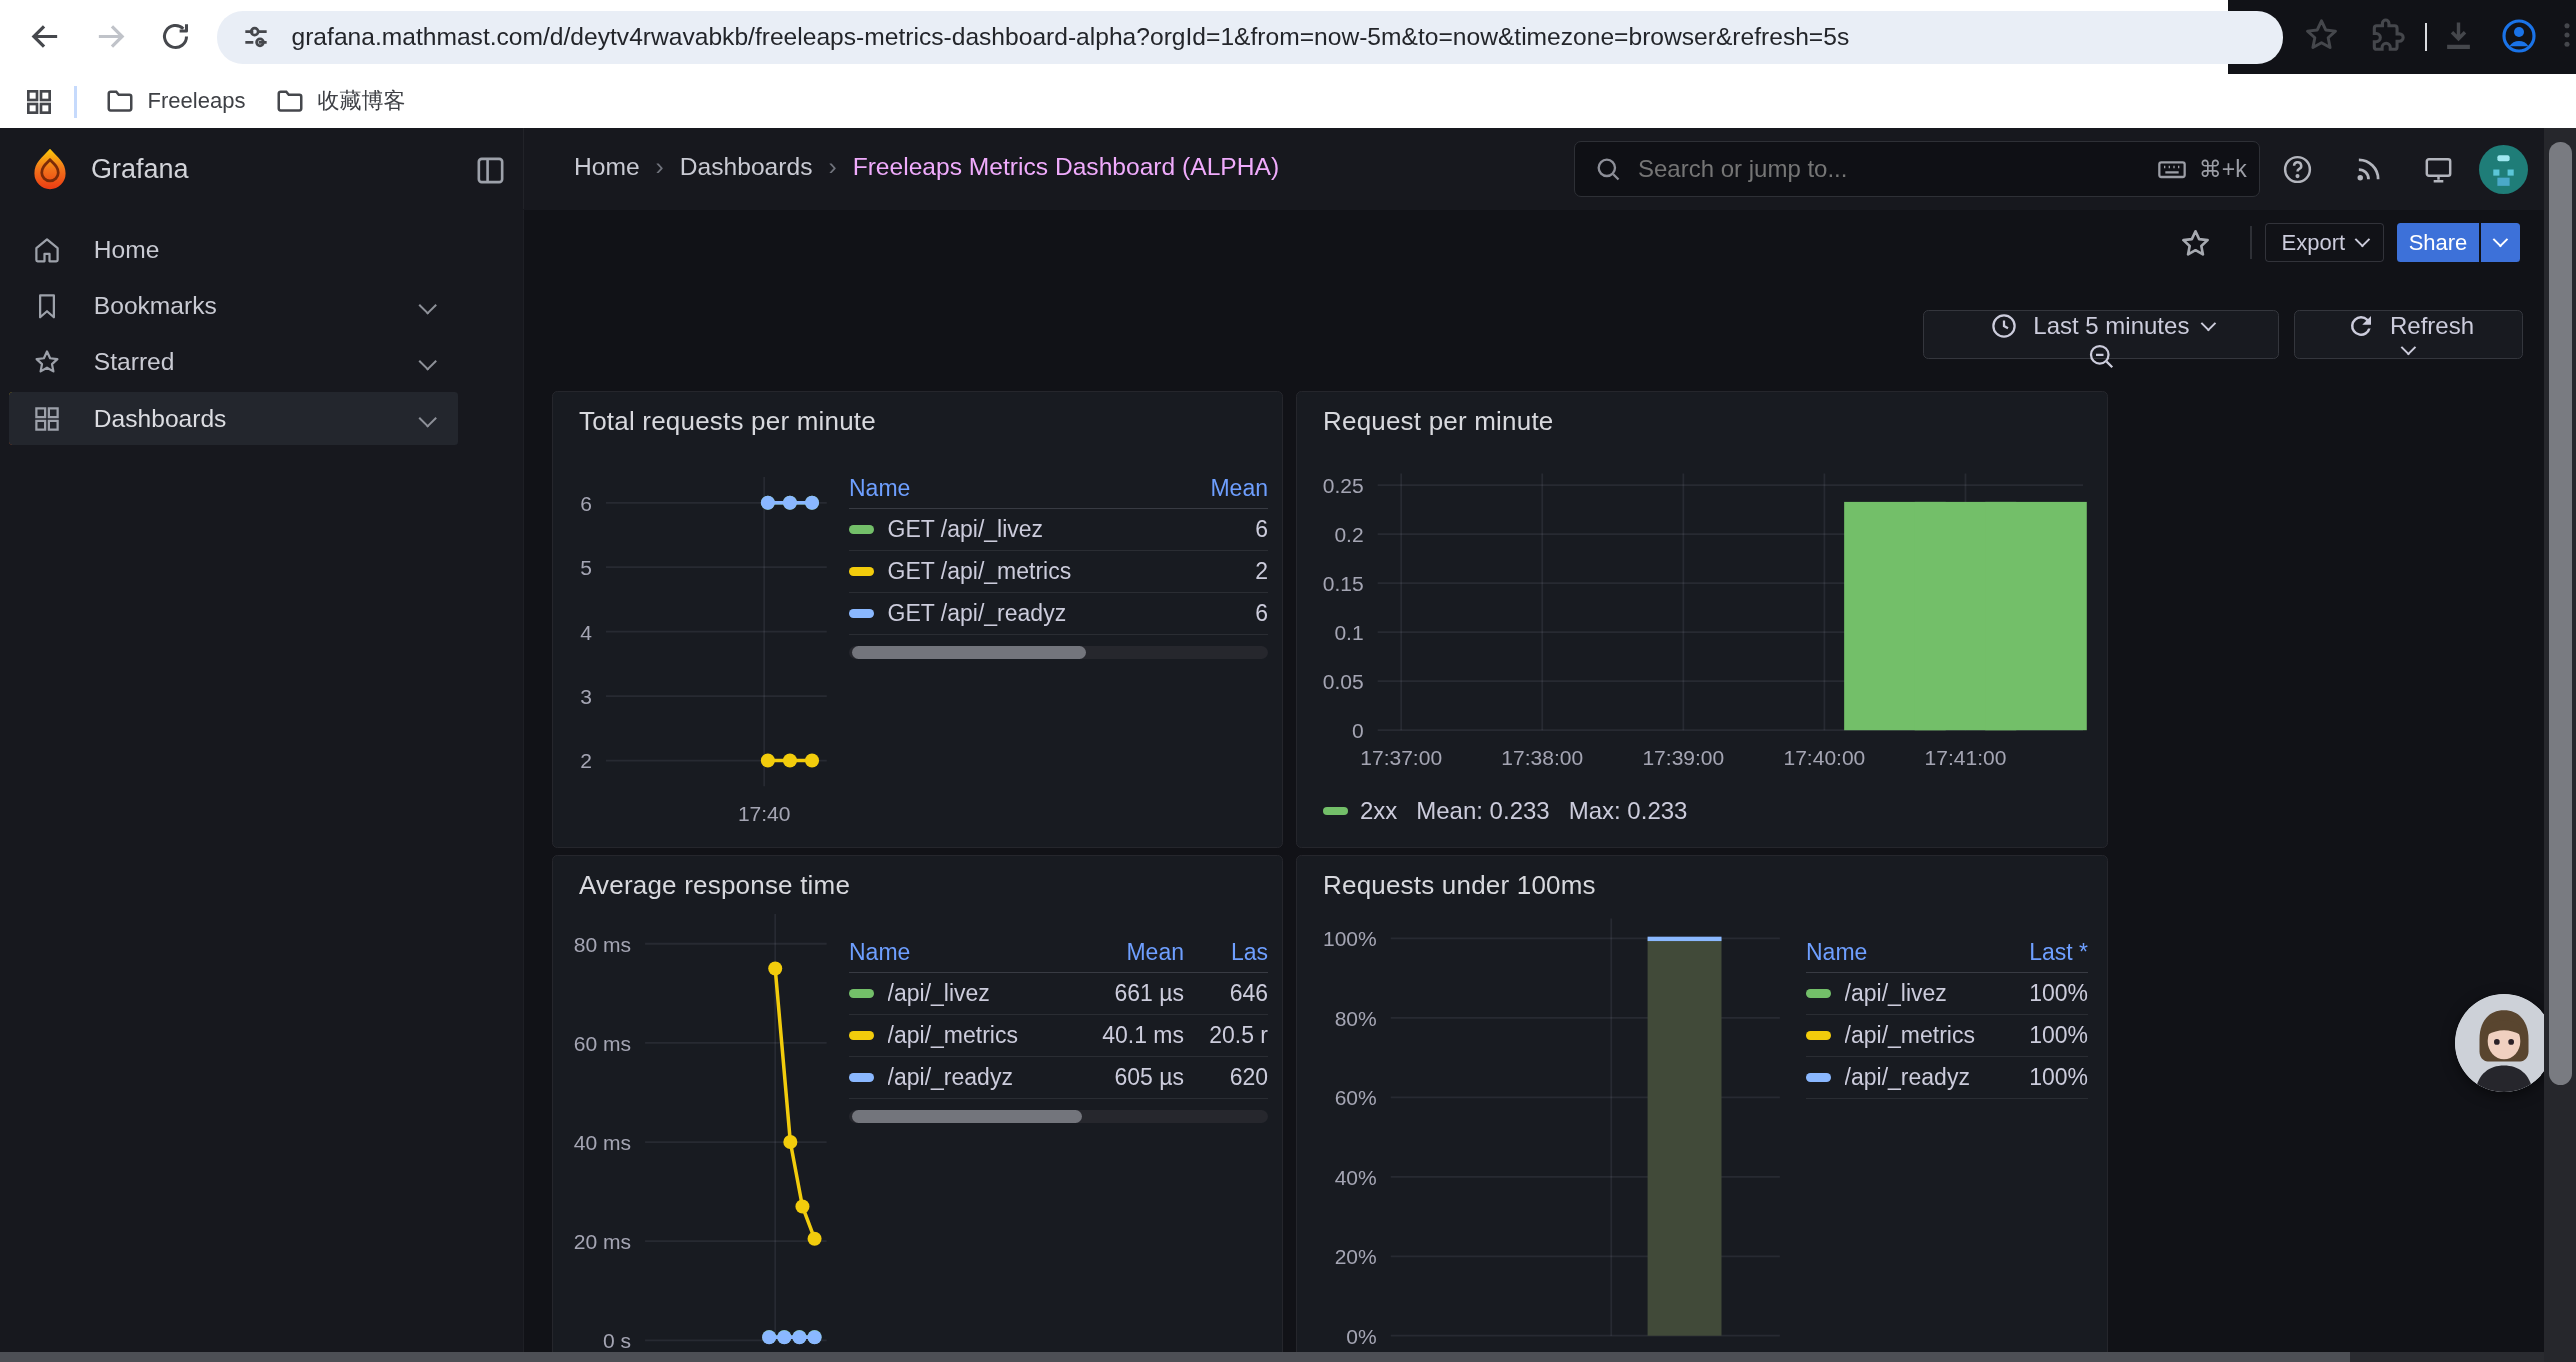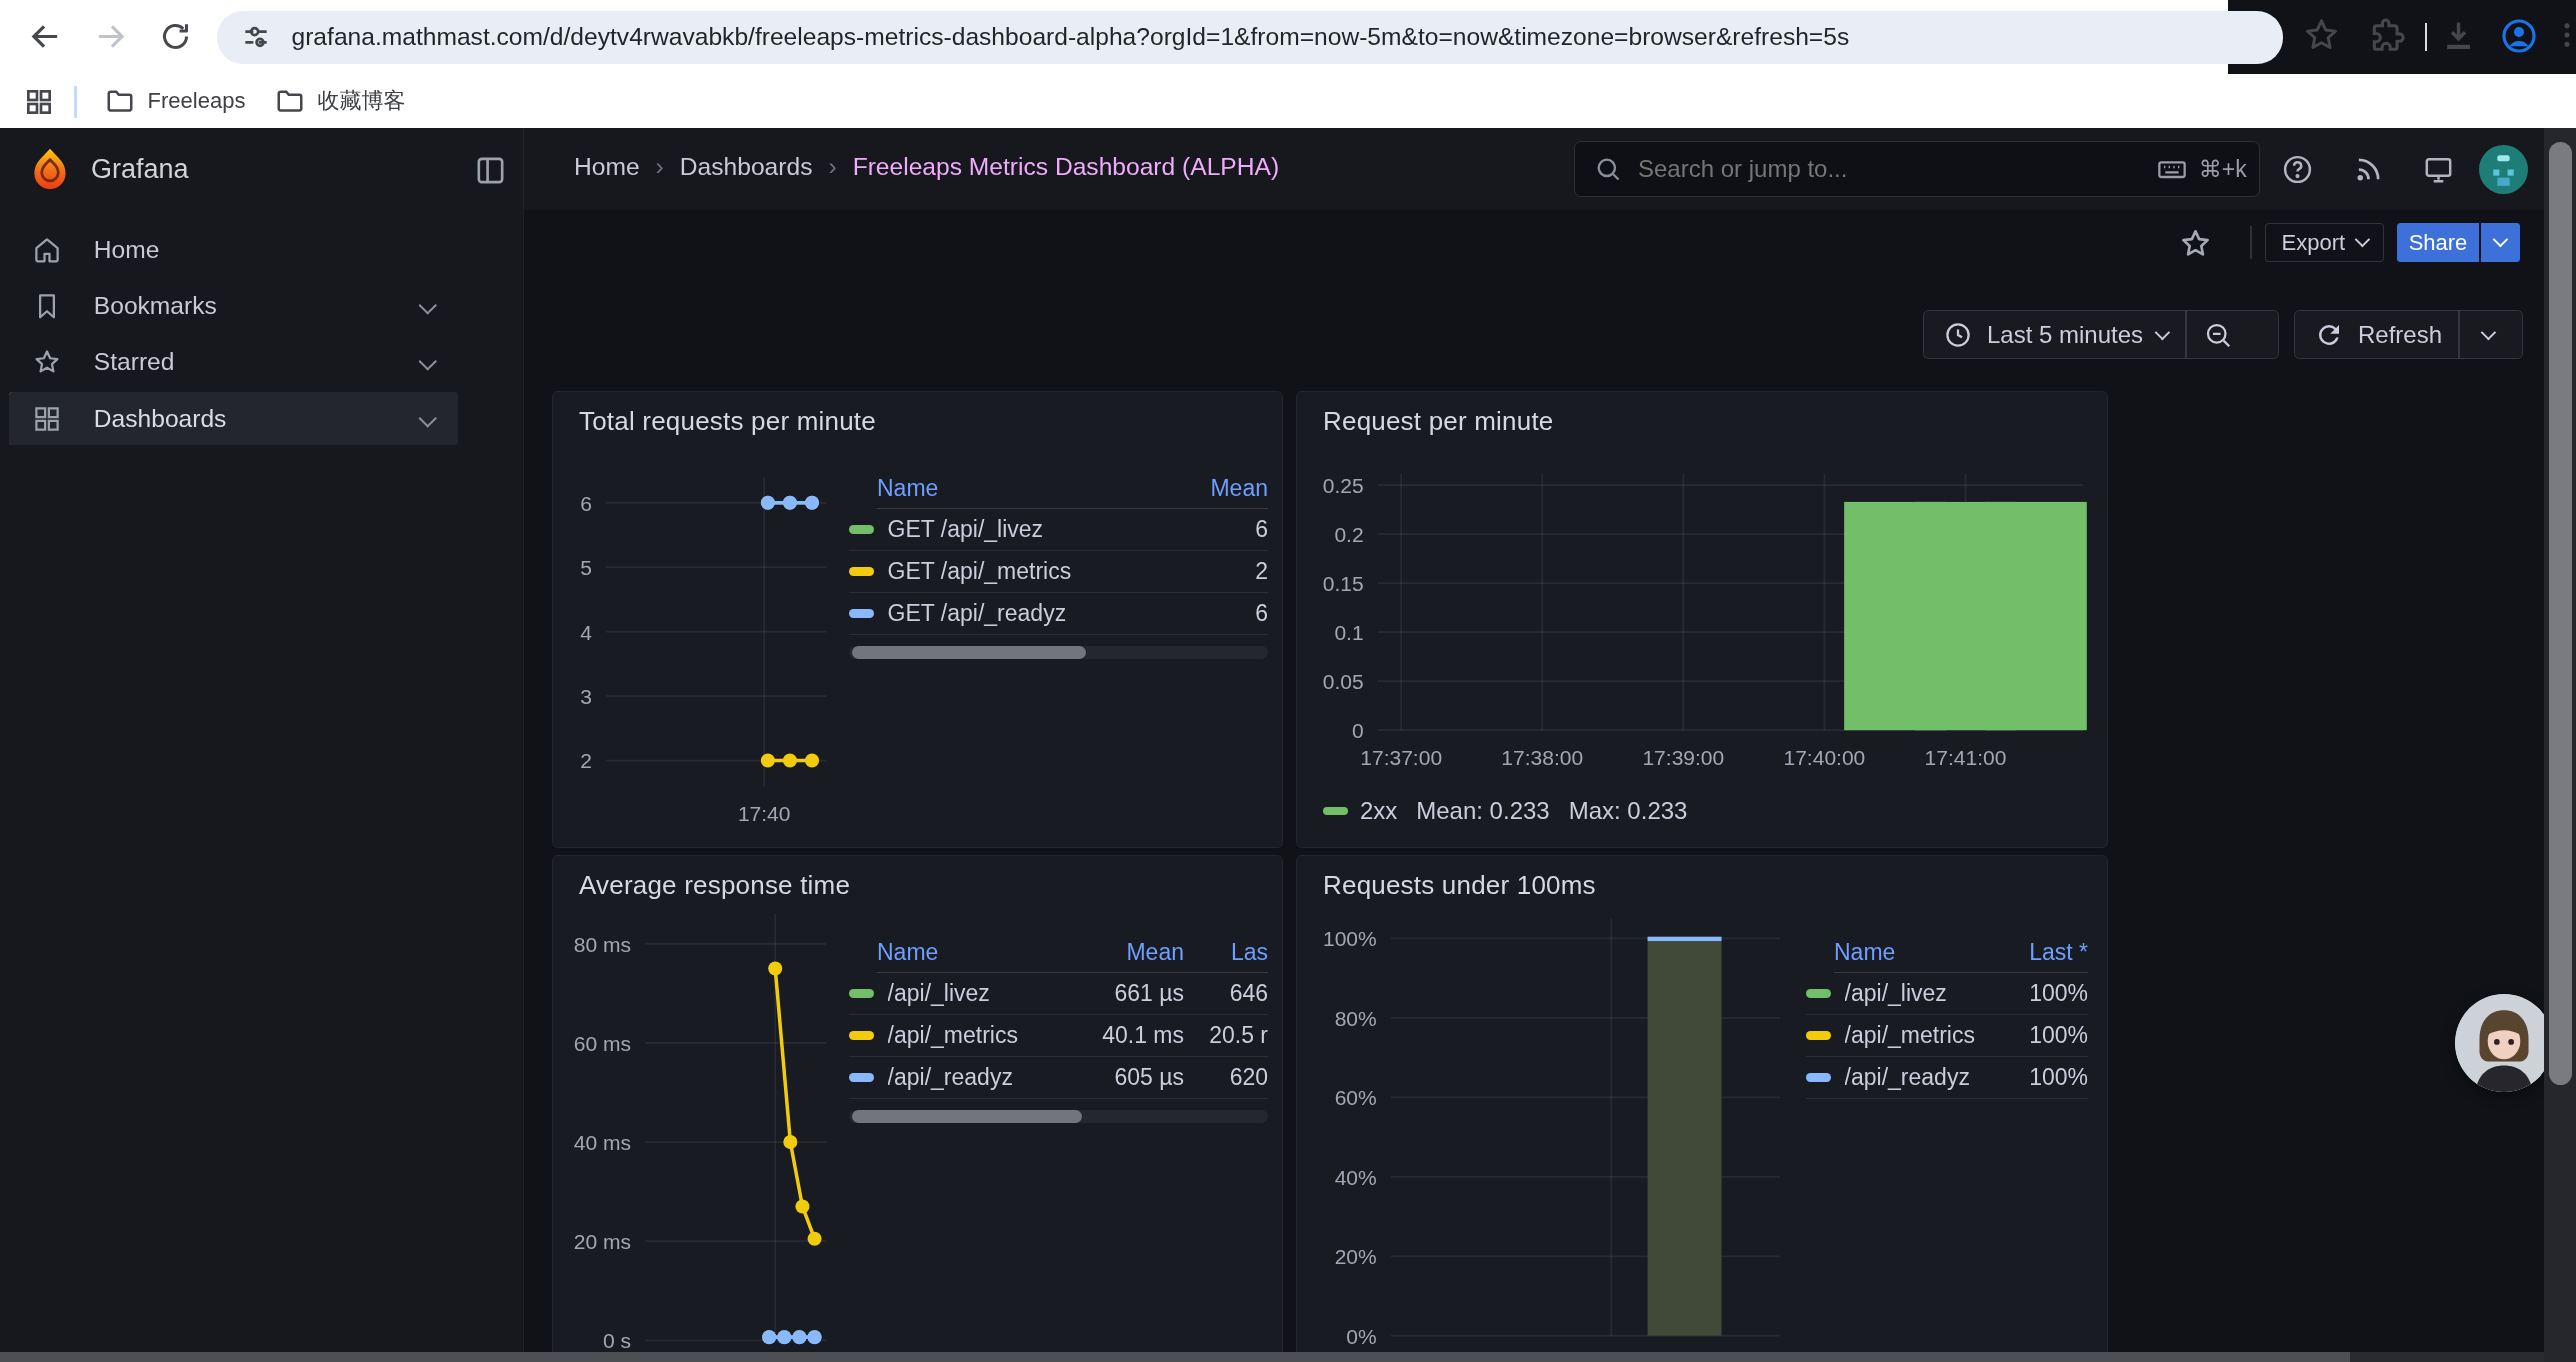--- a/index.html
+++ b/index.html
@@ -30,29 +30,29 @@
   .crumbsep{color:#70737c;font-size:24.6px;margin:0 16px;}
   #searchbox{position:absolute;left:1574px;top:13px;width:684px;height:54px;background:#0f1015;border:1.8px solid #2e3036;border-radius:7px;display:flex;align-items:center;color:#8d8f98;}
   #searchbox input{border:none;outline:none;background:transparent;color:#8d8f98;font-size:24px;width:456px;font-family:"Liberation Sans",sans-serif;}
   .hic{position:absolute;top:24.6px;width:33px;height:33px;color:#b3b5bd;}
   
   #main{position:absolute;left:524px;top:210px;width:2020px;height:1152px;background:#111217;}
   .panel{position:absolute;background:#181b21;border:1.8px solid #25262c;border-radius:5.3px;box-sizing:border-box;}
   .ptitle{position:absolute;left:26px;top:14px;font-size:26px;font-weight:500;color:#d8d9de;letter-spacing:0.2px;}
   .chart{position:absolute;inset:0;}
   .legend{position:absolute;font-size:23px;color:#ccccdc;overflow:hidden;}
-  .lg-head{display:flex;align-items:center;height:39px;border-bottom:1.8px solid rgba(204,204,220,0.18);color:#6e9fff;font-weight:500;margin-left:28px;}
+  .lg-head{display:flex;align-items:center;height:39px;border-bottom:1.8px solid rgba(204,204,220,0.18);color:#6e9fff;font-weight:500;}
   .lg-row{display:flex;align-items:center;height:41px;border-bottom:1.8px solid rgba(204,204,220,0.10);}
   .lg-sw{width:24.6px;height:8.8px;border-radius:4.4px;margin-right:14px;flex:0 0 auto;}
   .lg-name{flex:1;white-space:nowrap;overflow:hidden;}
   .lg-val{text-align:right;white-space:nowrap;flex:0 0 auto;}
   .lg-scroll{position:relative;margin-top:10.5px;height:13px;border-radius:7px;background:#26272d;}
   .lg-thumb{position:absolute;left:2.6px;top:0;height:13px;border-radius:7px;background:#73757c;}
   .btn{display:flex;align-items:center;justify-content:center;box-sizing:border-box;border-radius:3.5px;color:#ccccdc;}
-  .grp{position:absolute;display:flex;align-items:center;border:1.8px solid #34363d;border-radius:5.3px;background:#181a20;box-sizing:border-box;color:#ccccdc;}
+  .grp{position:absolute;display:flex;align-items:center;border:1.8px solid #34363d;border-radius:5.3px;background:#181a20;box-sizing:border-box;color:#ccccdc;flex-direction:column;}
   .vdiv{width:1.8px;align-self:stretch;background:#34363d;}
   #nodata{position:absolute;inset:0;display:flex;align-items:center;justify-content:center;font-size:29px;color:rgba(204,204,220,0.6);}
   
   #vscroll{position:absolute;right:0;top:128px;width:32px;height:1235px;background:#26272c;}
   #vthumb{position:absolute;right:4.4px;top:142px;width:23px;height:943px;border-radius:11.4px;background:#797b81;}
   #hscroll{position:absolute;left:0;top:1352px;width:2544px;height:10.5px;background:#2a2b30;}
   #hthumb{position:absolute;left:0;top:1352px;width:2350px;height:10.5px;background:#4d4f55;}
   svg{display:block;}
   text{font-family:"Liberation Sans","DejaVu Sans",sans-serif;}
 </style>

